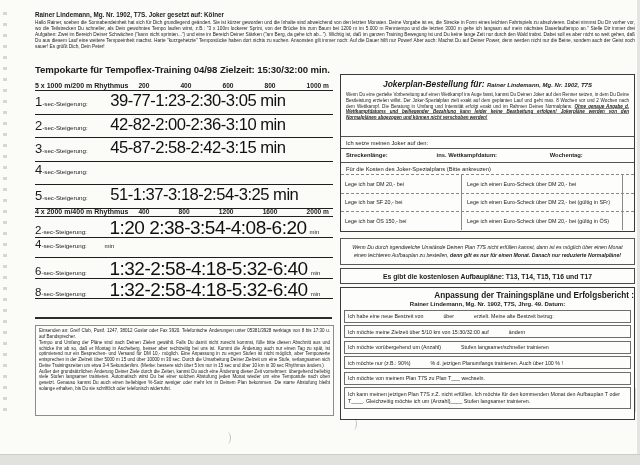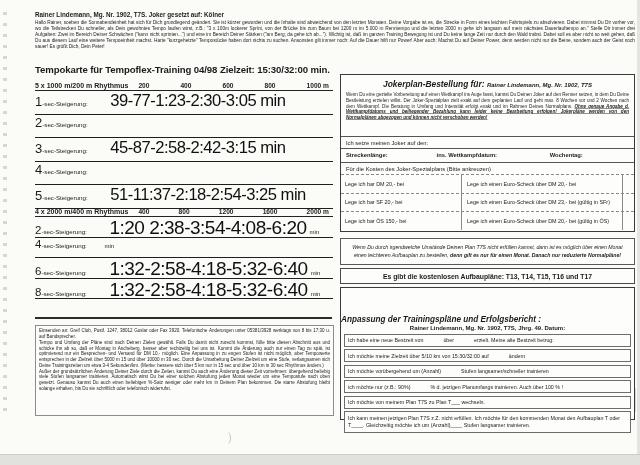--- a/index.html
+++ b/index.html
@@ -59,21 +59,21 @@
   .cost-row { border-top:1px dashed #8a8a84; display:flex; align-items:stretch; height:17.5px; font-size:5.4px; }
   .cost-row:first-of-type { border-top:1px solid #666; }
   .c1 { width:116px; padding-left:4px; border-right:1px solid #8a8a84; display:flex; align-items:center; }
   .c2 { flex:1; padding-left:5px; border-right:1px solid #8a8a84; display:flex; align-items:center; }
   .c3 { width:11px; }
   .aufbau-note { top:238px; height:27px; border:1px solid #5a5a54; display:flex; align-items:center;
     padding:2px 8px; font-size:5.2px; font-style:italic; text-align:center; line-height:1.35; }
   .aufbau-line { top:268px; height:16px; border:1px solid #4a4a44; display:flex; align-items:center;
     justify-content:center; font-size:6.8px; font-weight:700; }
   .anpassung { top:287px; height:133px; border:1.5px solid #3a3a3a; }
-  .an-title { text-align:left; font-weight:700; font-style:italic; font-size:8.2px; padding-top:3px;margin-top:24px; }
+  .an-title { text-align:right; font-weight:700; font-size:8.2px; padding-top:3px; }
   .an-sub { text-align:center; font-weight:700; font-size:6px; margin-top:1px; }
   .a-rows { margin:2px 3px 0; }
   .a-row { border:1px solid #6e6e68; margin-top:2.5px; padding:2.5px 3px; font-size:5.3px;
     display:flex; gap:20px; background:#fdfdfb; }
   .a-row.tall { display:block; line-height:1.45; }
 </style>
 </head>
 <body>
 
 <div class="page">
@@ -103,34 +103,35 @@
       </span>
     </div>
     <div class="t-row">
       <span class="step">1</span>
       <span class="steplabel">-sec-Steigerung:</span>
       <span class="times">39-77-1:23-2:30-3:05 min</span>
     </div>
     <div class="t-row">
       <span class="step">2</span>
       <span class="steplabel">-sec-Steigerung:</span>
+      <span class="times">42-82-2:00-2:36-3:10 min</span>
     </div>
     <div class="t-row">
       <span class="step">3</span>
       <span class="steplabel">-sec-Steigerung:</span>
       <span class="times">45-87-2:58-2:42-3:15 min</span>
     </div>
     <div class="t-row">
       <span class="step">4</span>
       <span class="steplabel">-sec-Steigerung:</span>
     </div>
     <div class="t-row">
       <span class="step">5</span>
       <span class="steplabel">-sec-Steigerung:</span>
-      <span class="times">51-11:37-2:18-2:54-3:25 min</span>
+      <span class="times">51-1:37-3:18-2:54-3:25 min</span>
     </div>
   </div>
 
   <div class="ttable t2">
     <div class="thead">
       <span>4 x 2000 m/400 m Rhythmus</span>
       <span class="dists">
         <span>400</span>
         <span>800</span>
         <span>1200</span>

